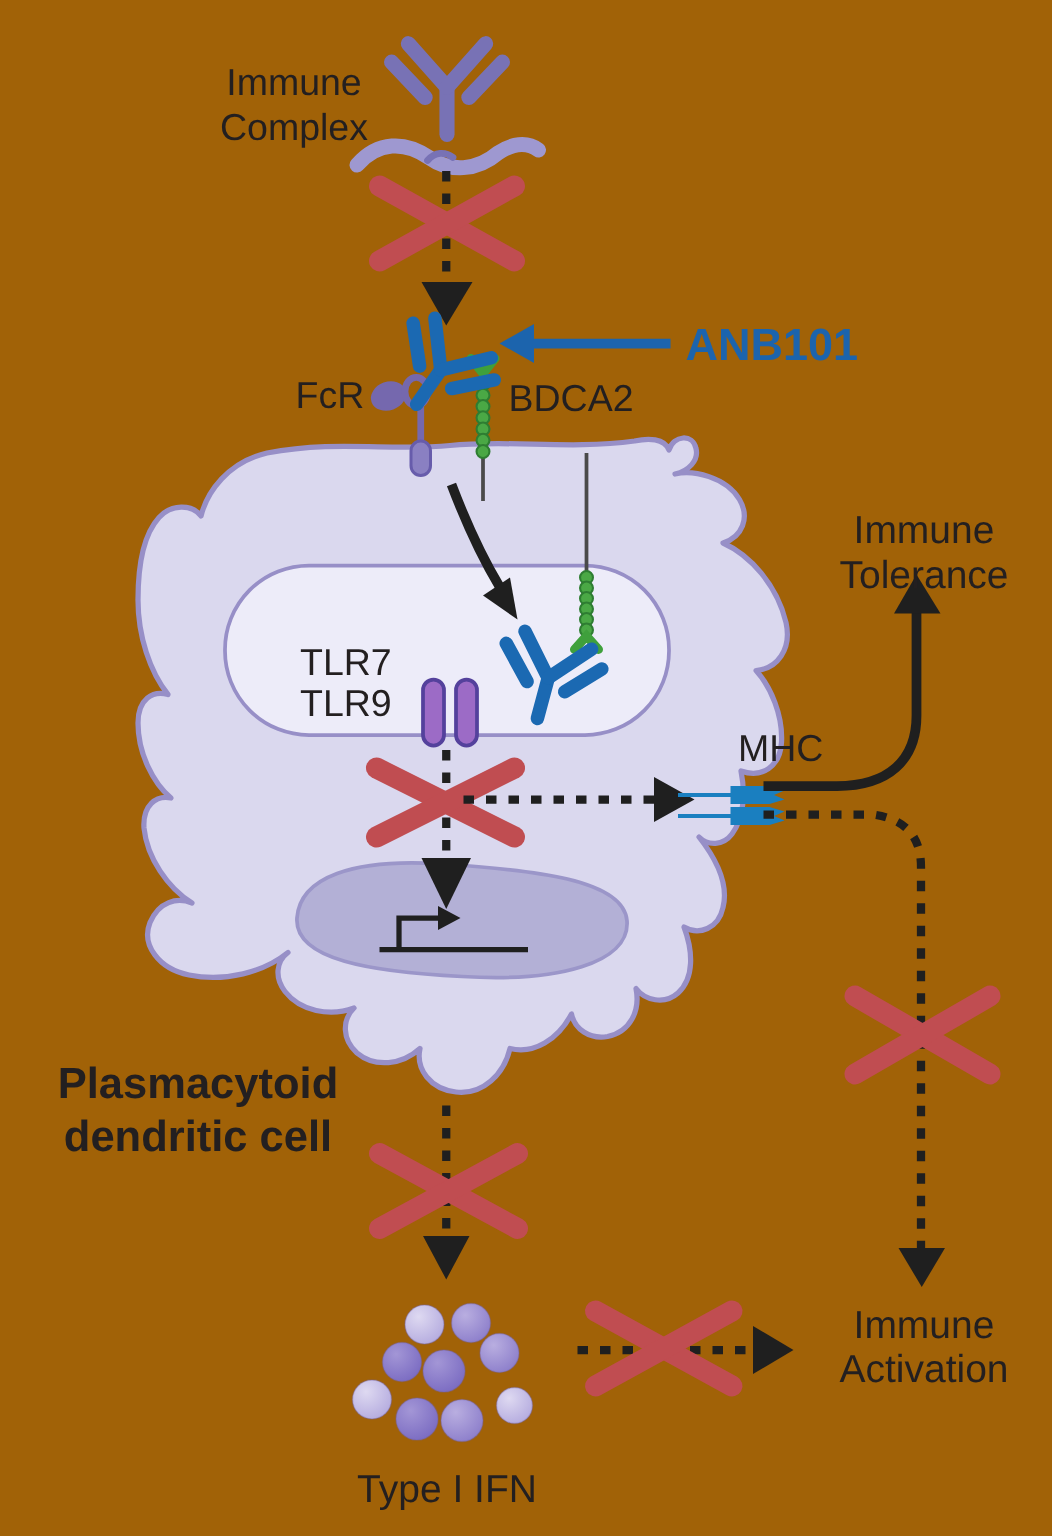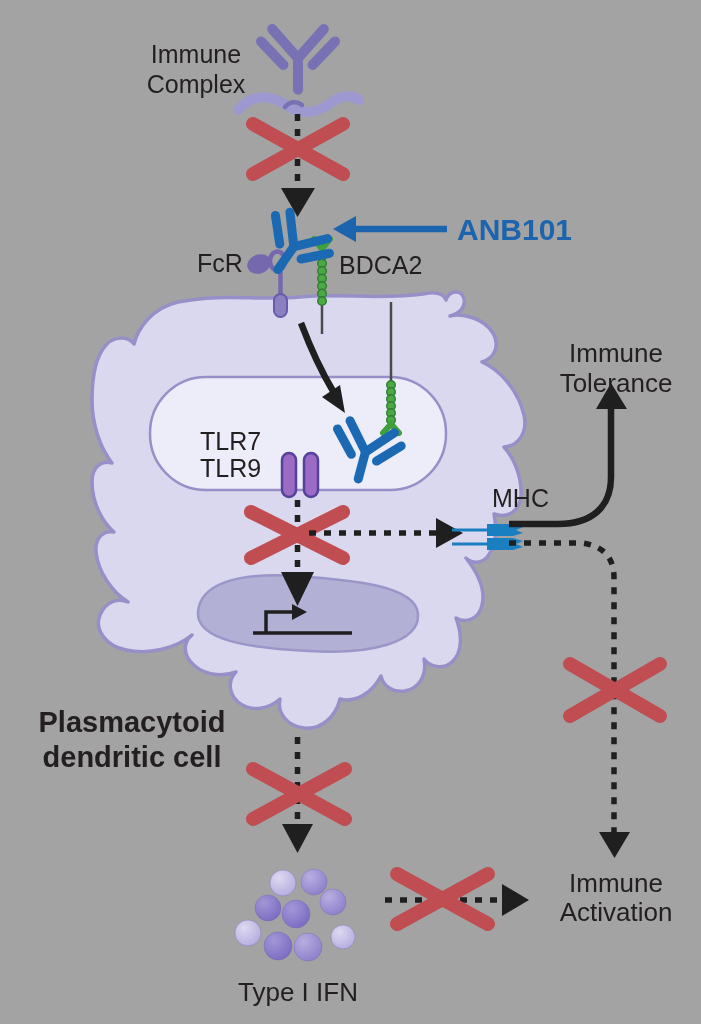--- a/index.html
+++ b/index.html
@@ -1,16 +1,16 @@
 <!DOCTYPE html>
 <html><head>
 <meta charset="utf-8">
 <style>
   html,body{margin:0;padding:0;background:#ffffff;}
-  .canvas{position:relative;width:701px;height:1024px;background:#a3a3a3;overflow:hidden;}
+  .canvas{position:relative;width:701px;height:1024px;background:#a16207;overflow:hidden;}
   svg{display:block;}
   text{font-family:"Liberation Sans","DejaVu Sans",sans-serif;fill:#231f20;}
   .lbl{font-size:25px;}
   .lbl-bold{font-size:29px;font-weight:bold;}
   .lbl-drug{font-size:30px;font-weight:bold;fill:#1c64ad;}
   .lbl-mid{font-size:26px;}
 </style>
 </head>
 <body>
 

